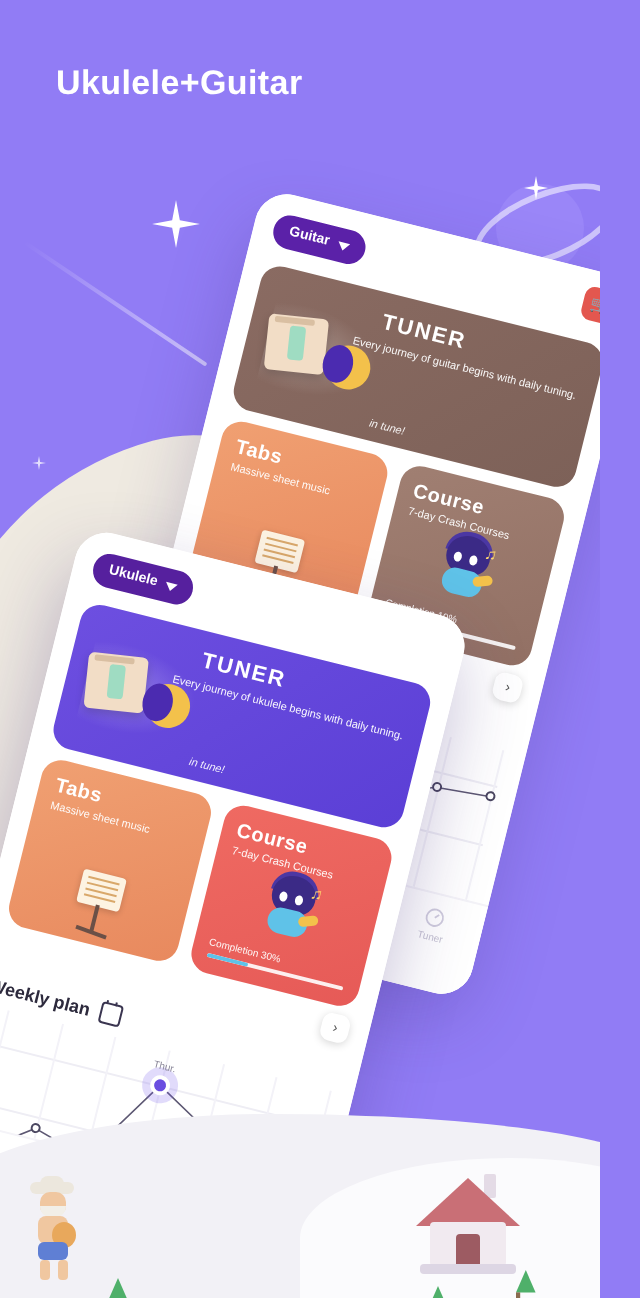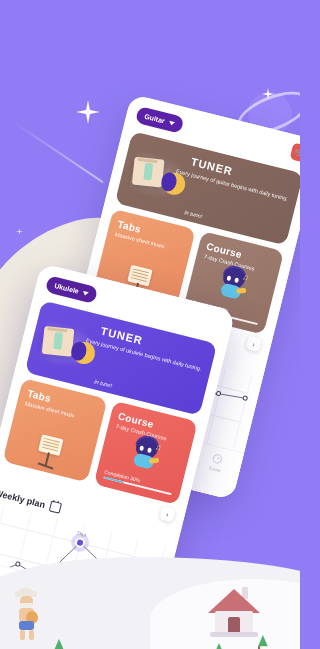--- a/index.html
+++ b/index.html
@@ -260,20 +260,21 @@
   <div class="star s2">
       <i></i>
     </div>
   <div class="star s3">
       <i></i>
     </div>
   <div class="star s4">
       <i></i>
     </div>
 
+  <div class="headline">Ukulele+Guitar</div>
 
   <div class="phone phone-back">
     <div class="screen">
 
       <div class="topbar">
         <div class="pill">
           <span>Guitar</span>
           <span class="caret"></span>
         </div>
         <div class="cart-btn">

